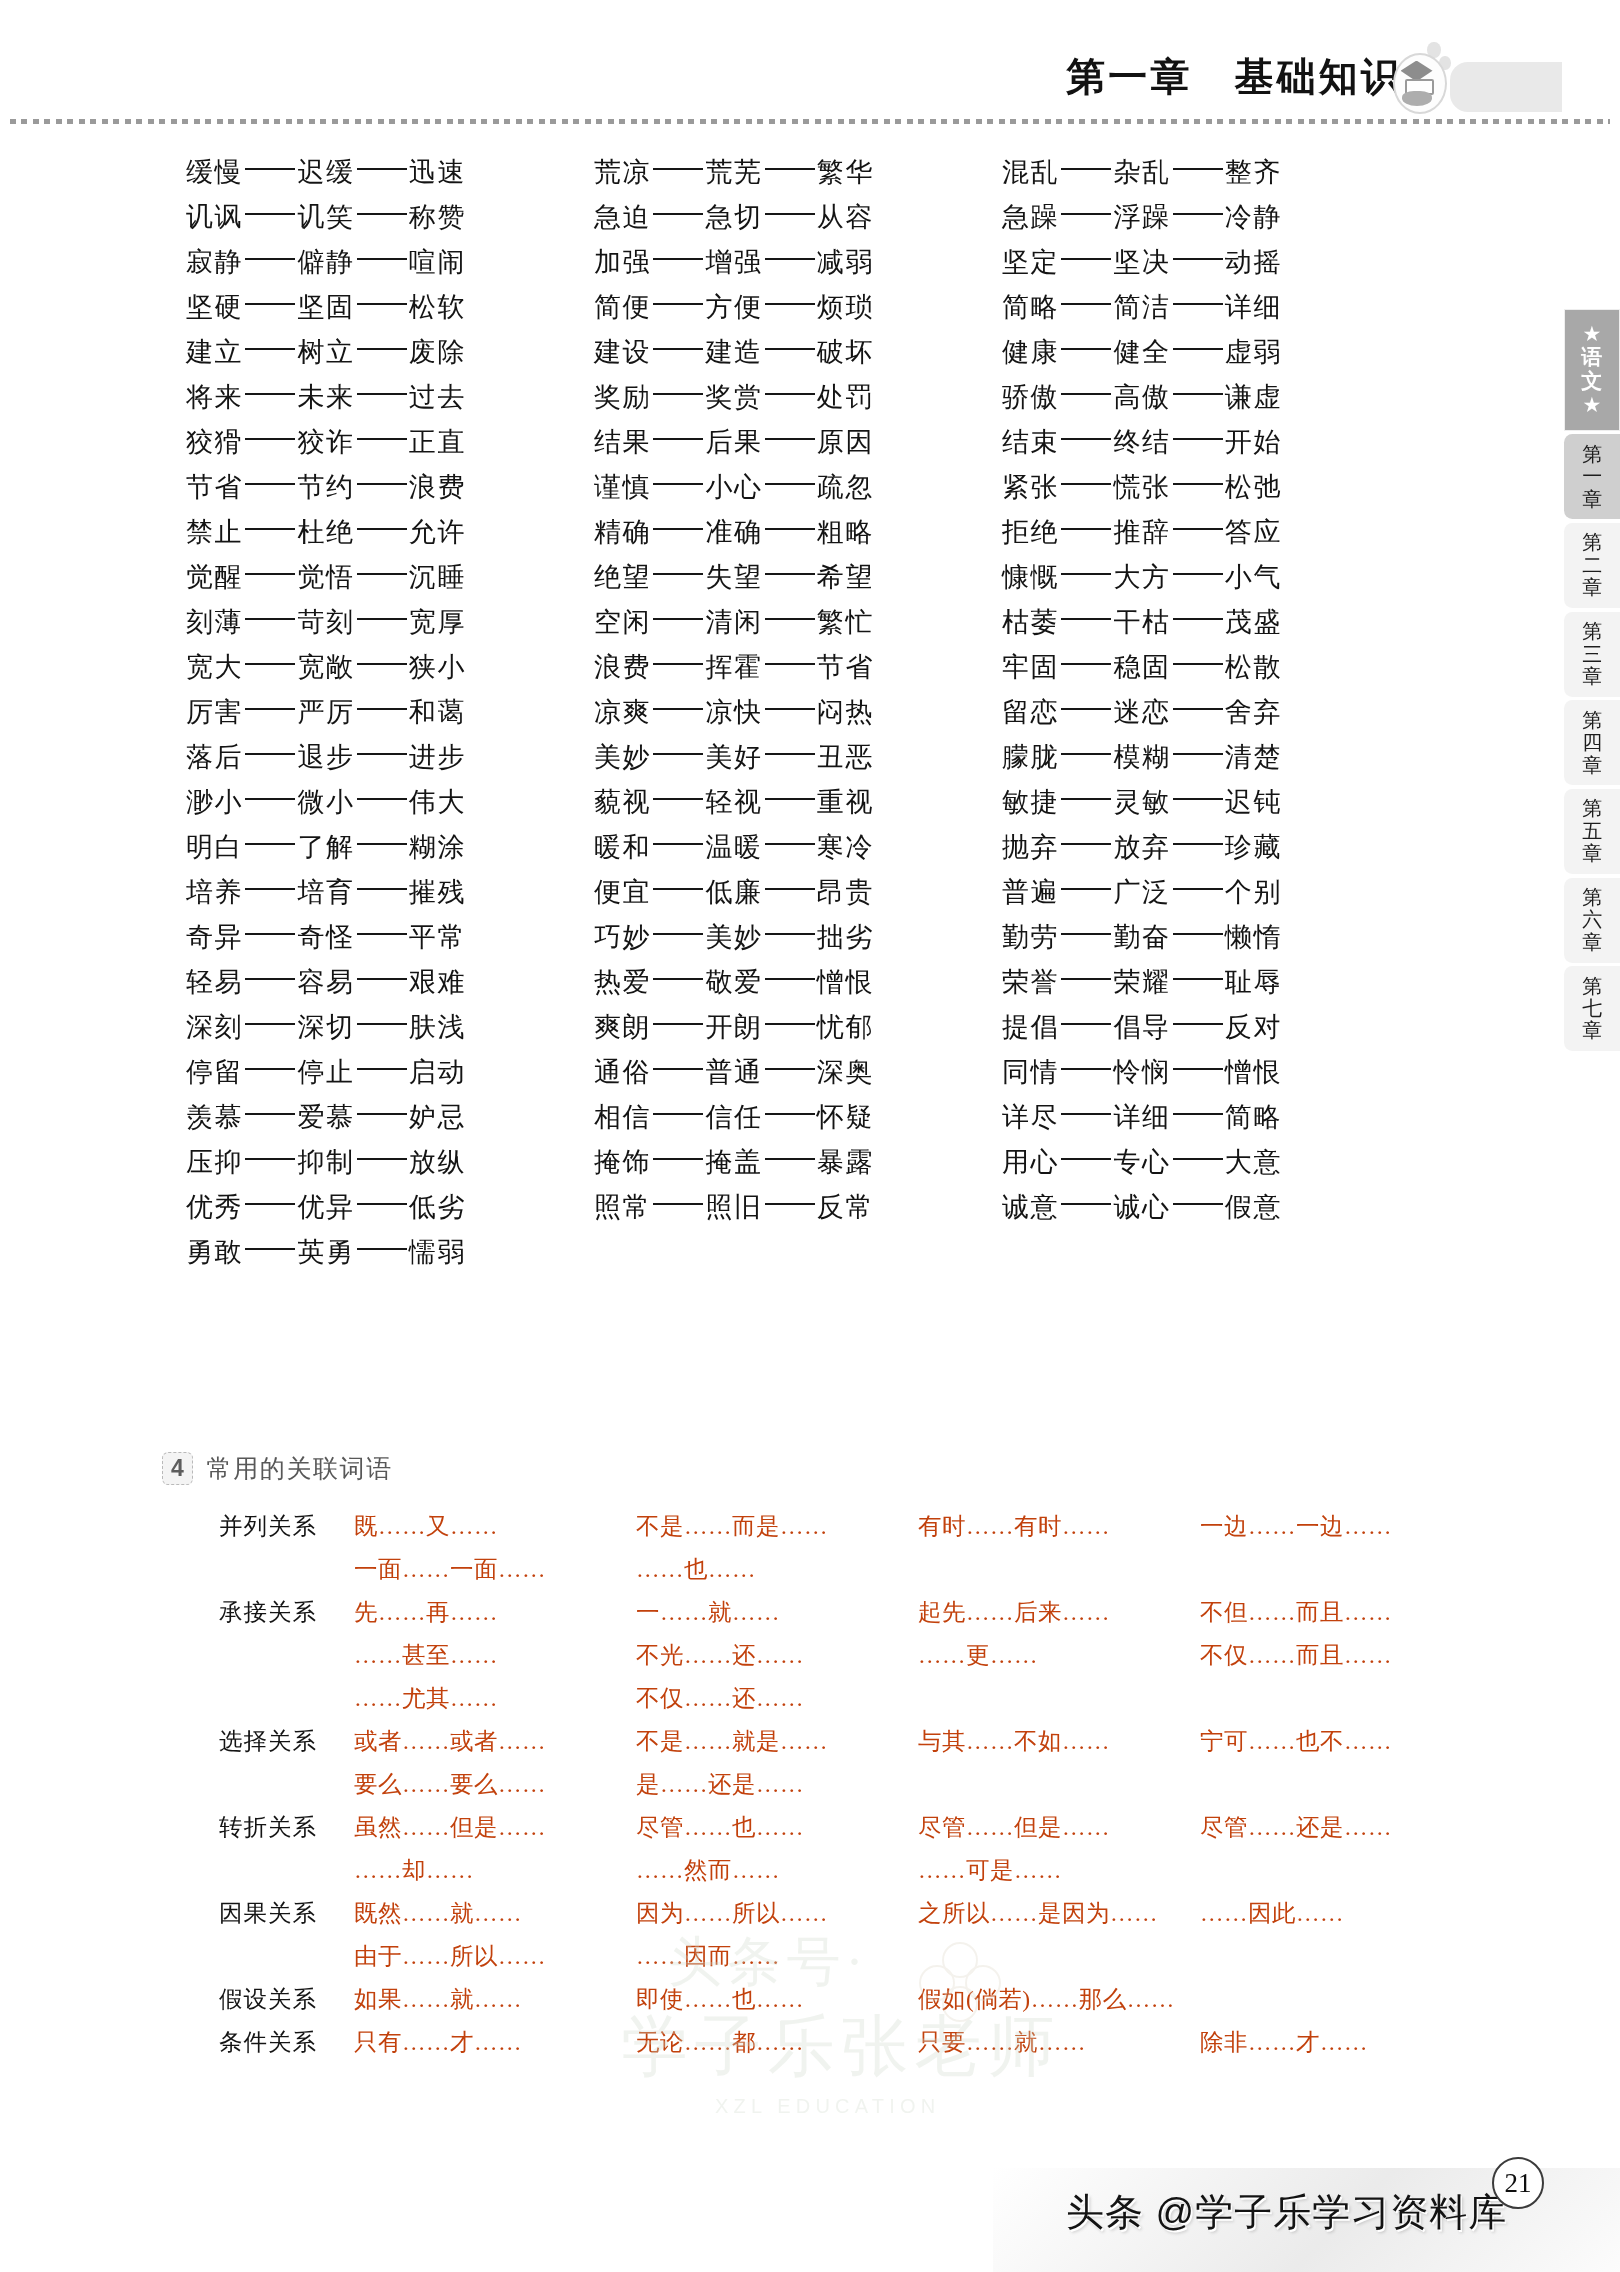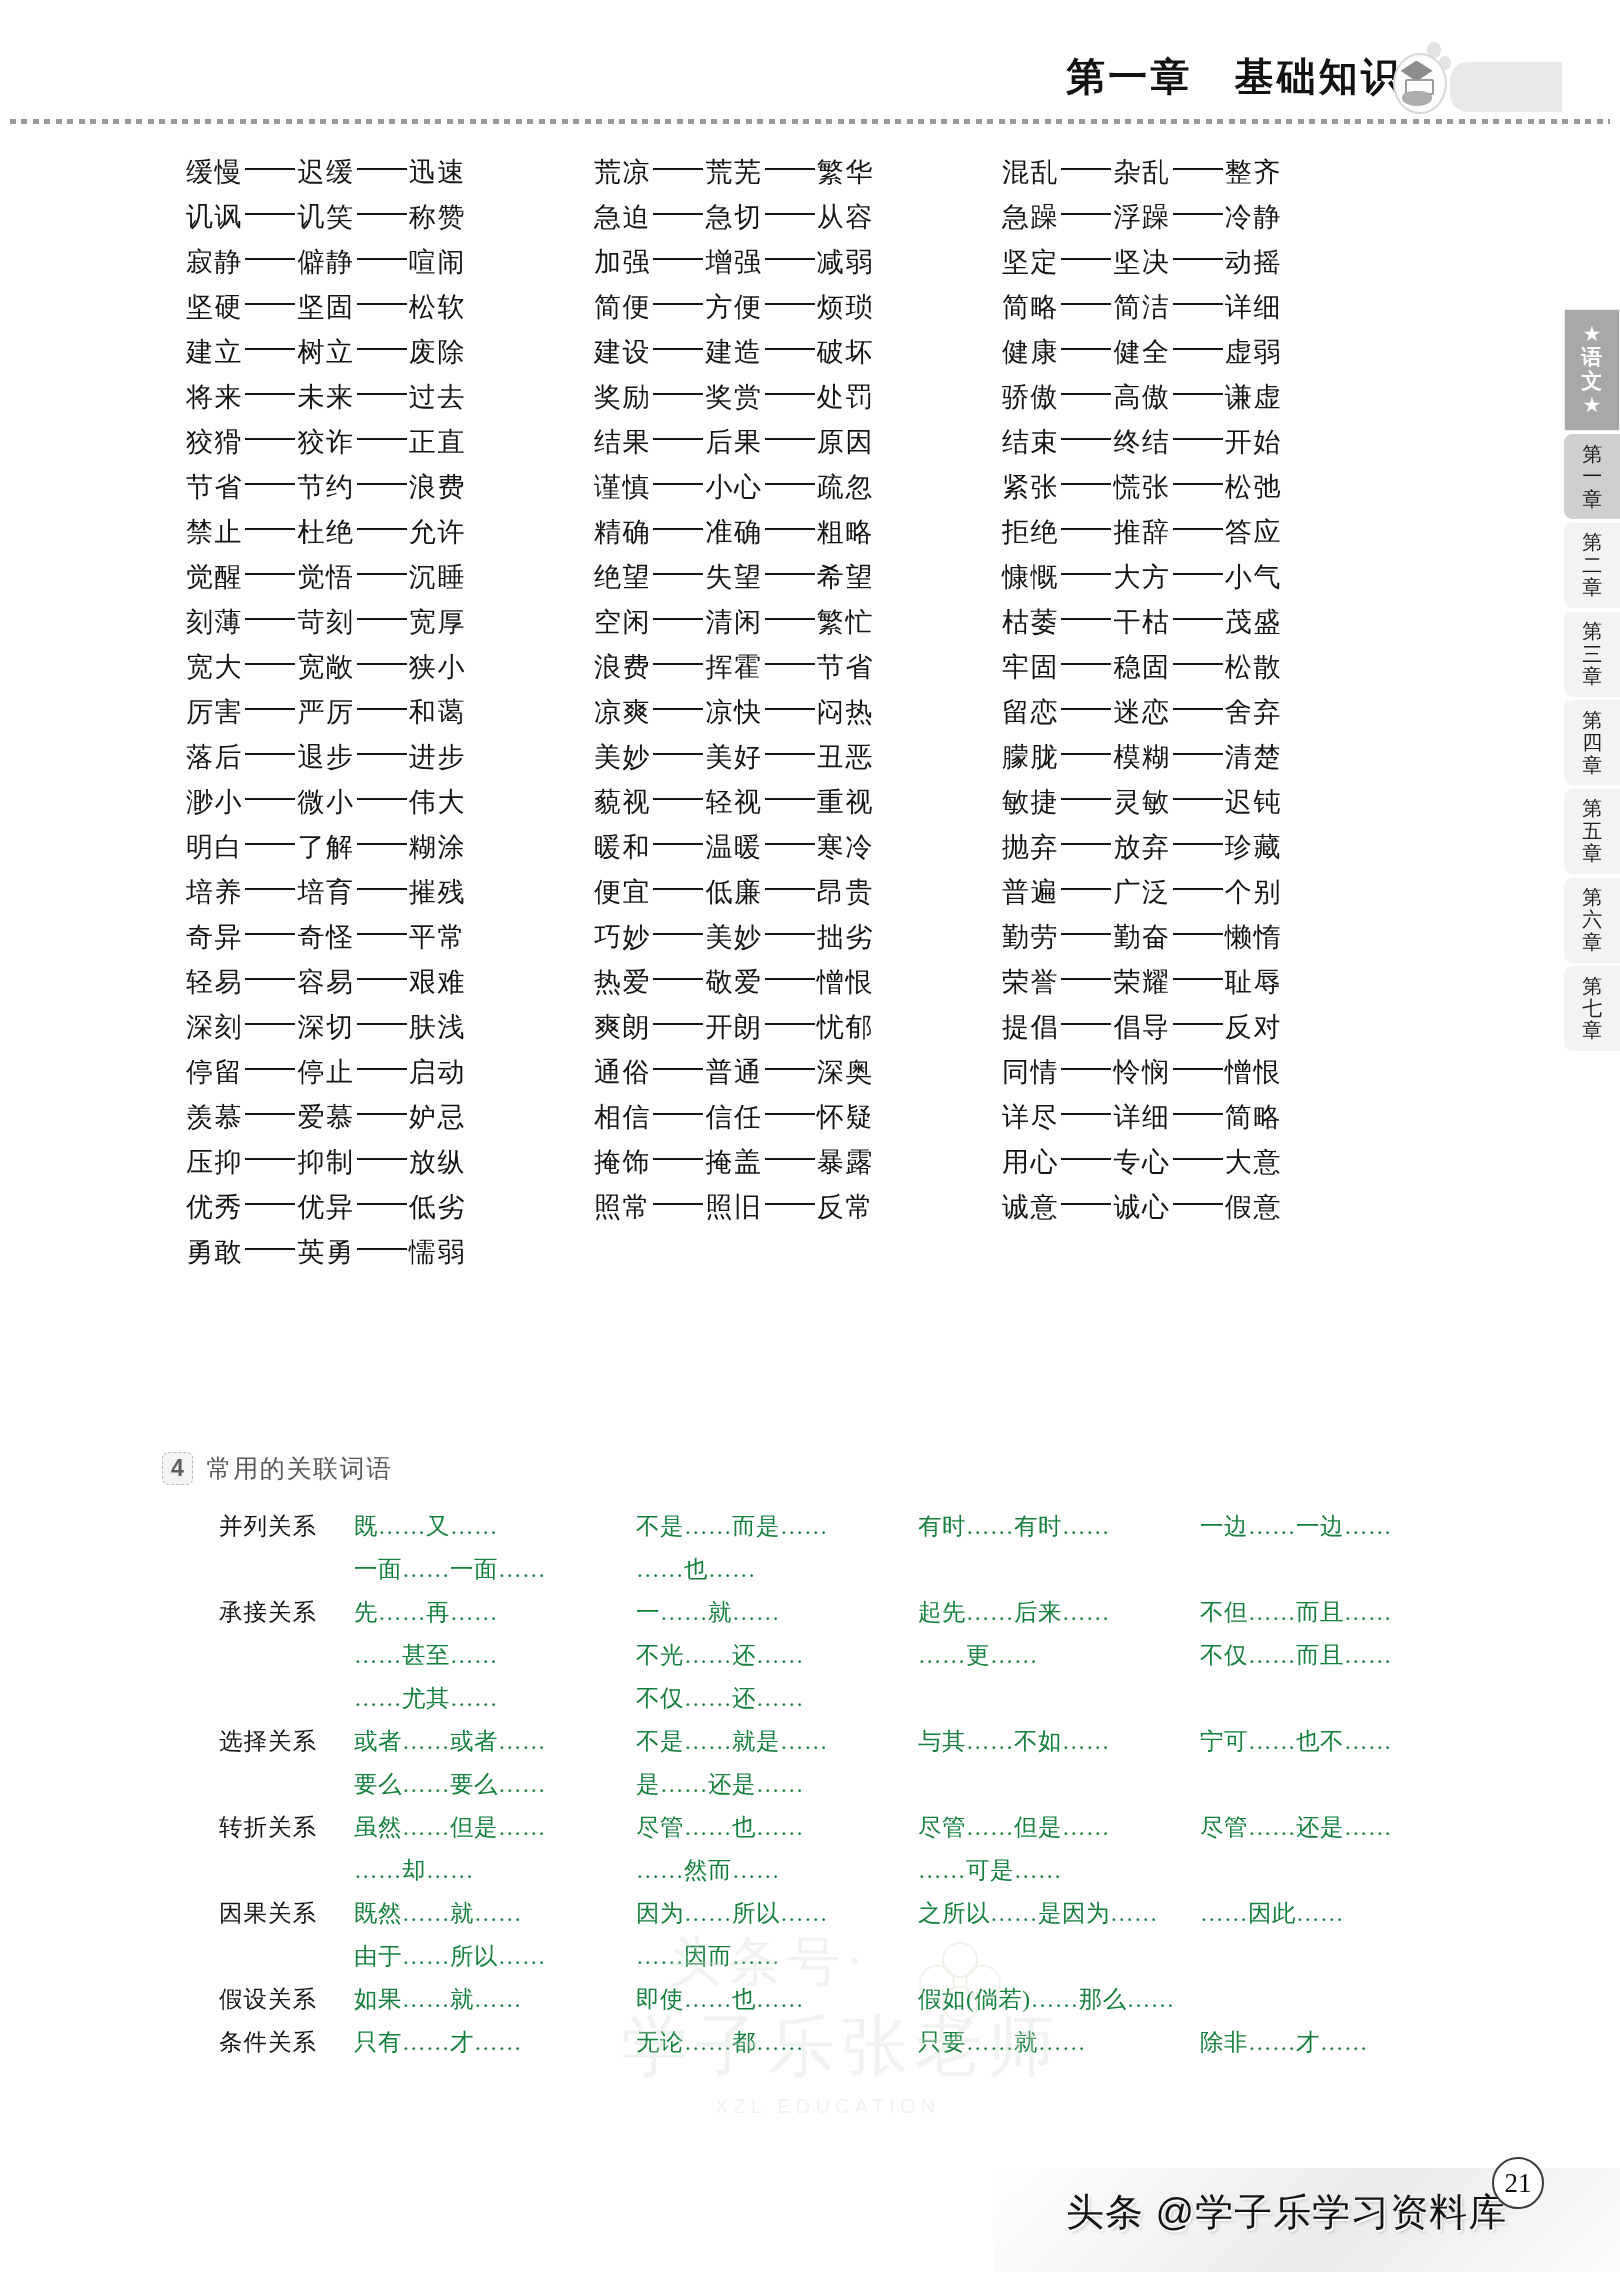--- a/index.html
+++ b/index.html
@@ -235,21 +235,21 @@
   }
   .conj-cols {
     flex: 1 1 auto;
     display: grid;
     grid-template-columns: repeat(4, 282px);
   }
   .conj-item {
     font-size: 23.5px;
     line-height: 43px;
     letter-spacing: 0.5px;
-    color: #15803d;
+    color: #c2410c;
     white-space: nowrap;
   }
   .conj-item.blank { color: transparent; }
 
   
   .watermark {
     position: absolute;
     left: 616px;
     top: 1923px;
     width: 481px;

